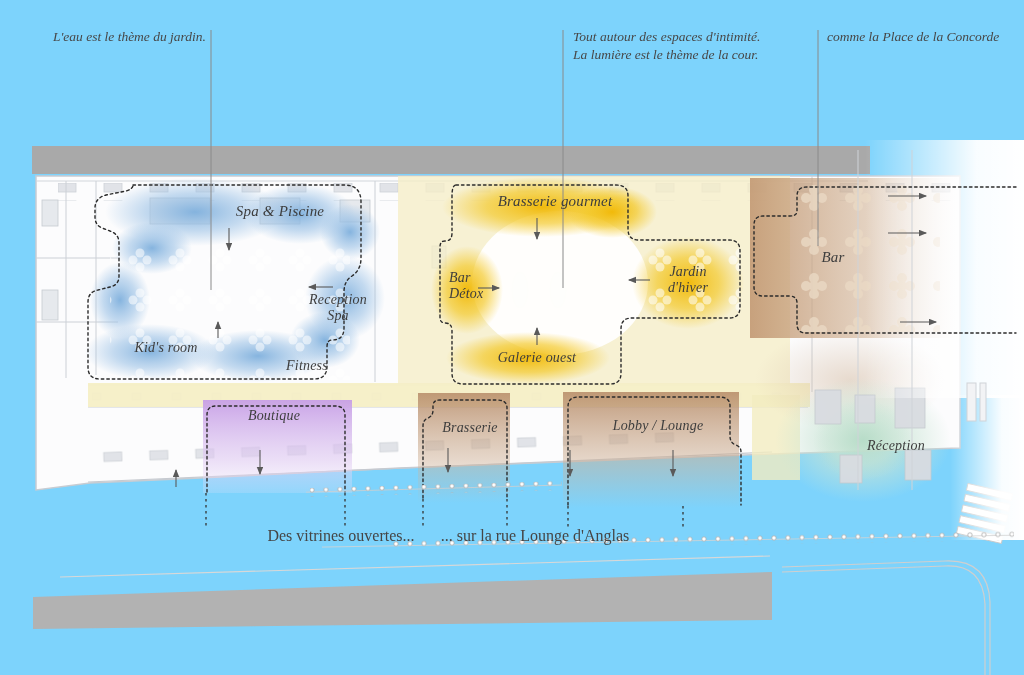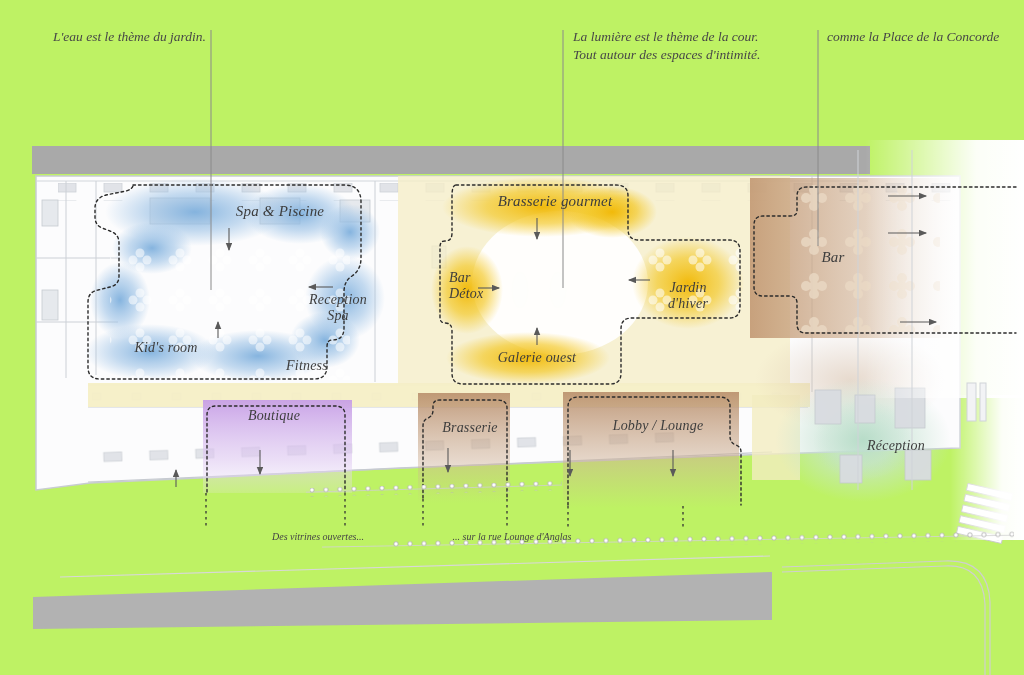--- a/index.html
+++ b/index.html
@@ -1,26 +1,26 @@
 <!DOCTYPE html>
 <html><head>
 <meta charset="utf-8">
 <style>
   html,body{margin:0;padding:0;background:#ffffff;}
-  #stage{position:relative;width:1024px;height:675px;background:#bef264;overflow:hidden;
+  #stage{position:relative;width:1024px;height:675px;background:#7dd3fc;overflow:hidden;
          font-family:"Liberation Serif","DejaVu Serif",serif;}
   svg{position:absolute;left:0;top:0;}
   .ann{position:absolute;font-style:italic;font-size:13.5px;line-height:1.32;color:#474747;white-space:nowrap;}
   .ann.r{text-align:right;}
   .lbl{position:absolute;font-style:italic;color:#3d3d3d;white-space:nowrap;
        transform:translate(-50%,-50%);text-align:center;font-size:15px;letter-spacing:.2px;line-height:1.15;}
   .lbl.sm{font-size:14px;}
   .lbl.left{transform:translate(0,-50%);text-align:left;}
-  .cap{position:absolute;font-style:italic;font-size:10px;color:#454545;white-space:nowrap;
-       transform:translate(-50%,-50%);}
+  .cap{position:absolute;font-size:16px;color:#454545;white-space:nowrap;
+       transform:translate(-50%,-50%);margin-left:23px;}
 </style>
 </head>
 <body>
 
 <div id="stage">
 
 <svg width="1024" height="675" viewBox="0 0 1024 675">
   <defs>
     <radialGradient id="gBlue">
           <stop offset="0%" stop-color="#7fb0dd" stop-opacity="0.95"></stop>
@@ -262,41 +262,41 @@
     <line x1="211" y1="30" x2="211" y2="290"></line>
     <line x1="563" y1="30" x2="563" y2="288"></line>
     <line x1="818" y1="30" x2="818" y2="246"></line>
   </g>
 </svg>
 
 <div class="ann r" style="right:818px;top:28px;">
   <div>L'eau est le thème du jardin.</div>
 </div>
 <div class="ann" style="left:573px;top:28px;">
+  <div>Tout autour des espaces d'intimité.</div>
   <div>La lumière est le thème de la cour.</div>
-  <div>Tout autour des espaces d'intimité.</div>
 </div>
 <div class="ann" style="left:827px;top:28px;">
   <div>comme la Place de la Concorde</div>
 </div>
 
 <div class="lbl" style="left:280px;top:212px;">Spa &amp; Piscine</div>
 <div class="lbl sm" style="left:338px;top:308px;">
   <div>Reception</div>
   <div>Spa</div>
 </div>
 <div class="lbl sm" style="left:166px;top:348px;">Kid's room</div>
 <div class="lbl sm" style="left:268px;top:366px;margin-left:39px;">Fitness</div>
 <div class="lbl sm" style="left:274px;top:416px;">Boutique</div>
 <div class="lbl" style="left:555px;top:202px;">Brasserie gourmet</div>
 <div class="lbl sm left" style="left:449px;top:286px;">
   <div>Bar</div>
   <div>Détox</div>
 </div>
-<div class="lbl sm" style="left:688px;top:296px;font-style:italic;">
+<div class="lbl sm" style="left:688px;top:280px;font-style:italic;">
   <div>Jardin</div>
   <div>d'hiver</div>
 </div>
 <div class="lbl sm" style="left:537px;top:358px;">Galerie ouest</div>
 <div class="lbl sm" style="left:470px;top:428px;">Brasserie</div>
 <div class="lbl sm" style="left:658px;top:426px;">Lobby / Lounge</div>
 <div class="lbl" style="left:833px;top:258px;">Bar</div>
 <div class="lbl sm" style="left:864px;top:446px;margin-left:32px;">Réception</div>
 
 <div class="cap" style="left:318px;top:536px;">Des vitrines ouvertes...</div>

